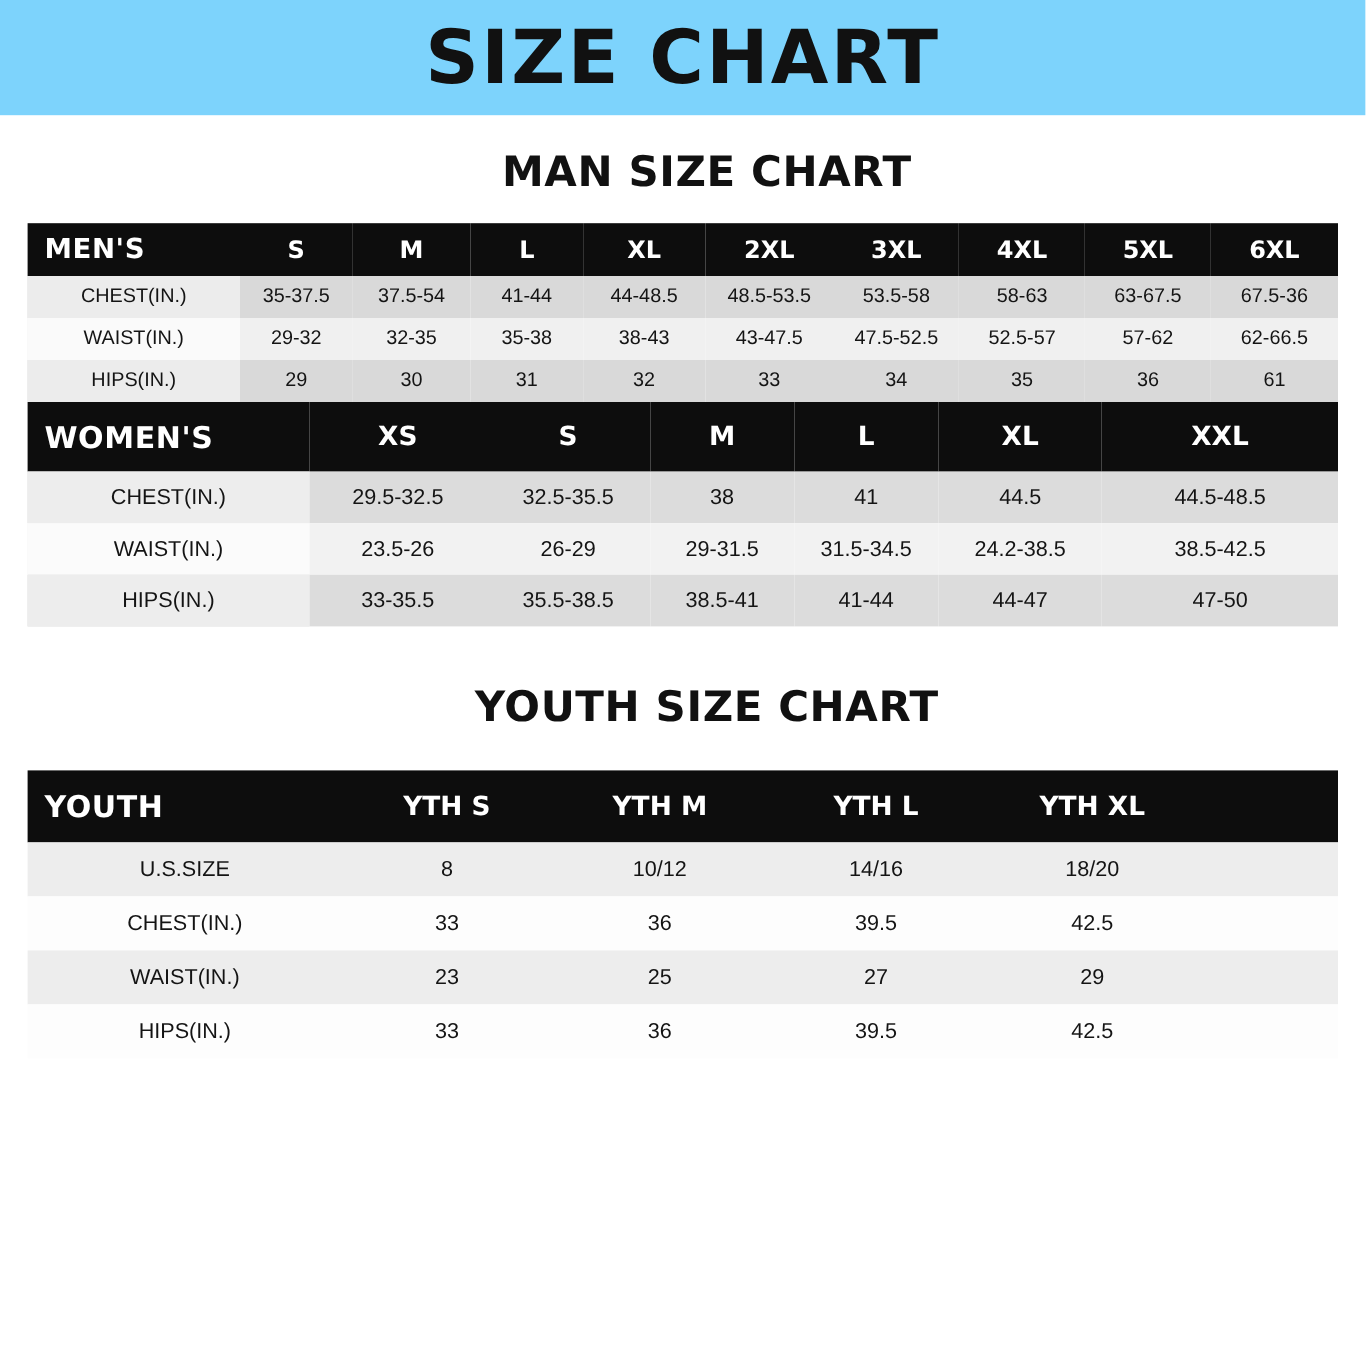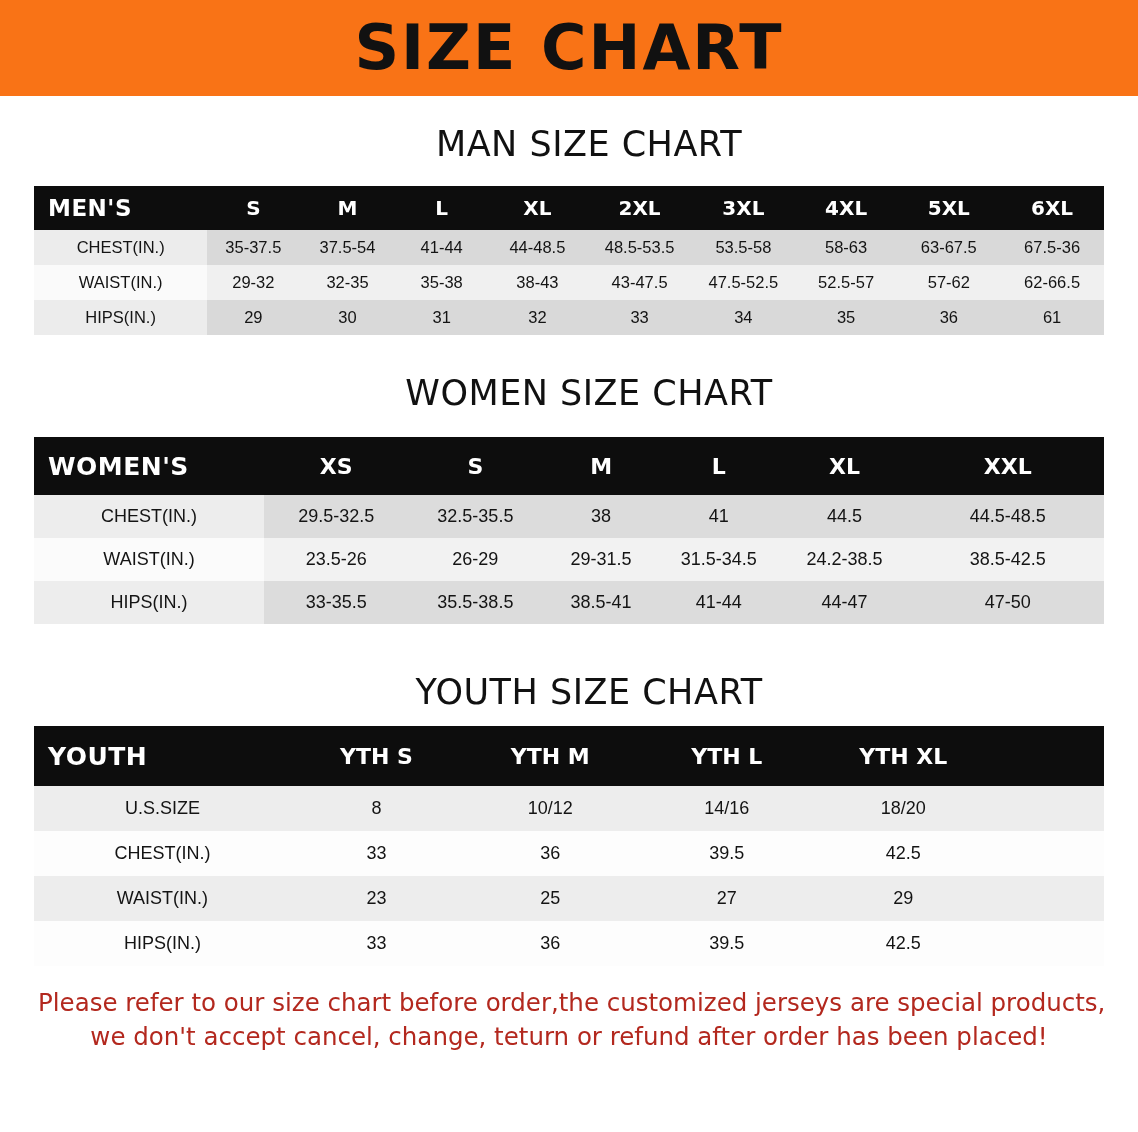--- a/index.html
+++ b/index.html
@@ -18,51 +18,51 @@
     position: relative;
     width: 1138px;
     height: 1132px;
     background: #ffffff;
   }
 
   
   .banner {
     width: 100%;
     height: 96px;
-    background: #f97316;
+    background: #7dd3fc;
     display: flex;
     align-items: center;
     justify-content: center;
   }
   .banner-title {
     font-family: "DejaVu Sans", sans-serif;
     font-weight: bold;
     font-size: 62px;
     letter-spacing: 2px;
     color: #111111;
     line-height: 1;
   }
 
   
   .section-title {
     text-align: center;
     font-family: "DejaVu Sans", sans-serif;
-    font-weight: normal;
+    font-weight: bold;
     font-size: 35px;
     letter-spacing: 0.5px;
     color: #111111;
     padding-left: 40px;
   }
   .st-man    { margin-top: 28px; margin-bottom: 22px; }
   .st-women  { margin-top: 38px; margin-bottom: 24px; }
-  .st-youth  { margin-top: 48px; margin-bottom: 14px; }
+  .st-youth  { margin-top: 48px; margin-bottom: 32px; }
 
   
   .table-wrap {
-    margin: 0 34px;
+    margin: 0 23px;
   }
   table.size {
     width: 100%;
     border-collapse: collapse;
     table-layout: fixed;
   }
   table.size thead th {
     background: #0d0d0d;
     color: #ffffff;
     font-family: "DejaVu Sans", sans-serif;
@@ -196,21 +196,20 @@
           <td>33</td>
           <td>34</td>
           <td>35</td>
           <td>36</td>
           <td>61</td>
         </tr>
       </tbody>
     </table>
   </div>
 
-  <div class="section-title st-women">WOMEN SIZE CHART</div>
   <div class="table-wrap">
     <table class="size" id="women-table">
       <colgroup>
         <col style="width:21.5%">
         <col style="width:13.5%">
           <col style="width:12.5%">
           <col style="width:11.0%">
         <col style="width:11.0%">
           <col style="width:12.5%">
           <col style="width:18.0%">
@@ -309,18 +308,14 @@
           <td>33</td>
           <td>36</td>
           <td>39.5</td>
           <td>42.5</td>
           <td></td>
         </tr>
       </tbody>
     </table>
   </div>
 
-  <div class="note">
-    <span class="line">Please refer to our size chart before order,the customized jerseys are special products,</span>
-    <span class="line">we don't accept cancel, change, teturn or refund after order has been placed!</span>
-  </div>
 
 </div>
 
 </body></html>

